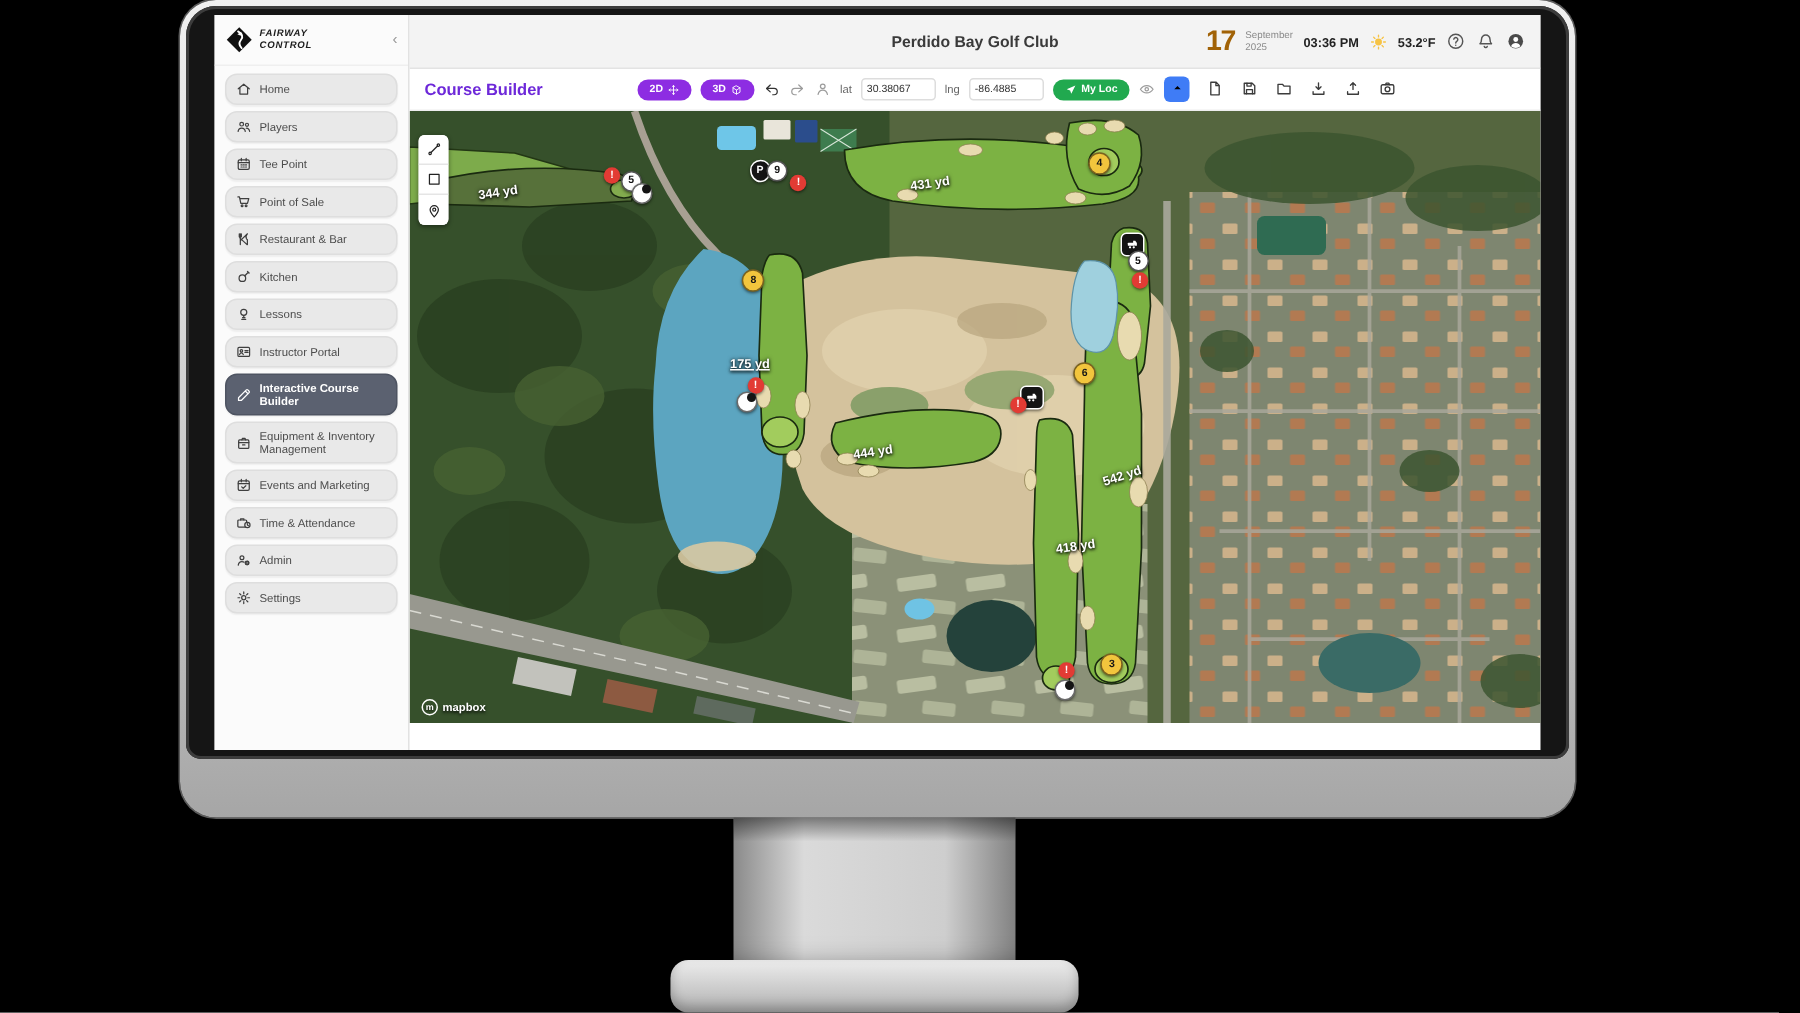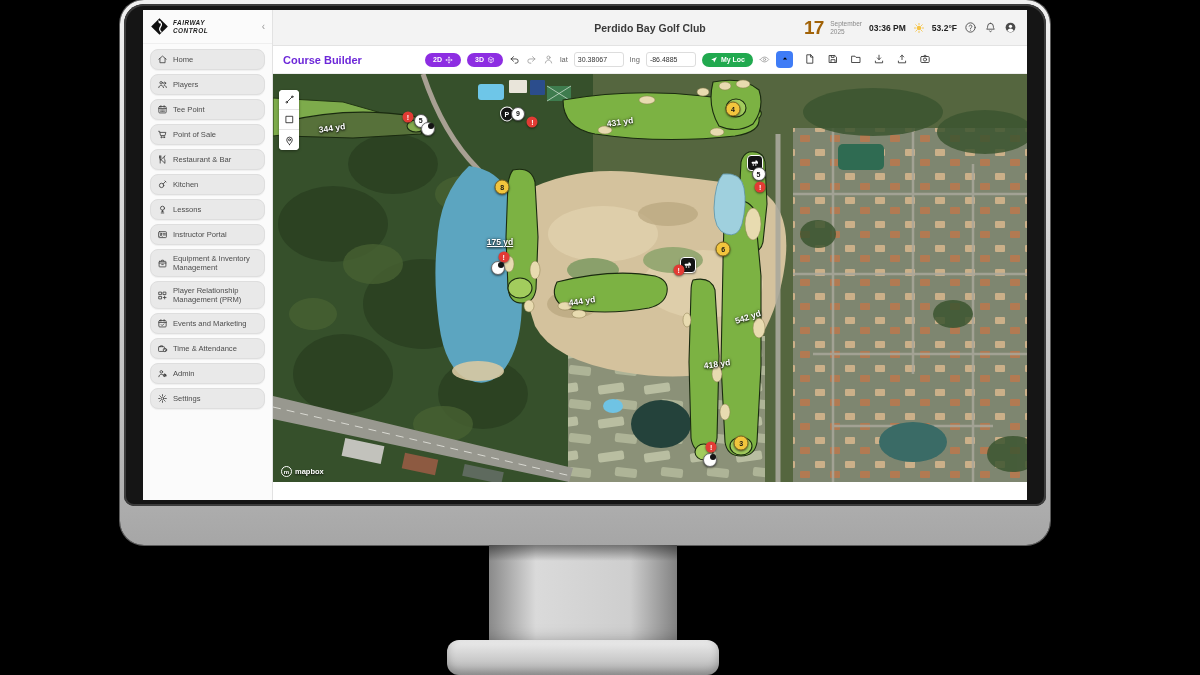--- a/index.html
+++ b/index.html
@@ -206,39 +206,36 @@
               <div class="nav-item">
                 <span class="ico">
                   <svg viewBox="0 0 24 24">
                     <rect x="3.5" y="5.8" width="17" height="13" rx="1.8"></rect>
                     <circle cx="8.6" cy="10.7" r="1.8"></circle>
                     <path d="M5.9 16c.7-1.5 1.7-2.2 2.7-2.2s2 .7 2.7 2.2M13.7 10.2h4.6M13.7 13h4.6"></path>
                   </svg>
                 </span>
                 <span class="nav-label">Instructor Portal</span>
               </div>
+              <div class="nav-item active">
+                <span class="ico">
+                  <svg viewBox="0 0 24 24">
+                    <path d="M4.4 19.6v-4L15.8 4.2a1.5 1.5 0 0 1 2.1 0l1.9 1.9a1.5 1.5 0 0 1 0 2.1L8.4 19.6zM14.2 5.8l4 4"></path>
+                  </svg>
+                </span>
+                <span class="nav-label">Interactive Course Builder</span>
+              </div>
               <div class="nav-item">
                 <span class="ico">
                   <svg viewBox="0 0 24 24">
                     <rect x="4.6" y="7.2" width="14.8" height="12.2" rx="1.4"></rect>
                     <path d="M4.6 11h14.8M10.3 14.4h3.4M9.2 7.2l1-2.4h3.6l1 2.4"></path>
                   </svg>
                 </span>
                 <span class="nav-label">Equipment &amp; Inventory Management</span>
-              </div>
-              <div class="nav-item">
-                <span class="ico">
-                  <svg viewBox="0 0 24 24">
-                    <rect x="4.6" y="4.6" width="5.4" height="5.4"></rect>
-                    <rect x="14" y="4.6" width="5.4" height="5.4"></rect>
-                    <rect x="4.6" y="14" width="5.4" height="5.4"></rect>
-                    <path d="M16.7 13.4v6M13.7 16.4h6"></path>
-                  </svg>
-                </span>
-                <span class="nav-label">Player Relationship Management (PRM)</span>
               </div>
               <div class="nav-item">
                 <span class="ico">
                   <svg viewBox="0 0 24 24">
                     <rect x="4" y="5.5" width="16" height="14" rx="2"></rect>
                     <path d="M4 9.7h16M8.5 3.6v3.4M15.5 3.6v3.4M9 14.4l2.2 2.2 3.8-3.8"></path>
                   </svg>
                 </span>
                 <span class="nav-label">Events and Marketing</span>
               </div>

